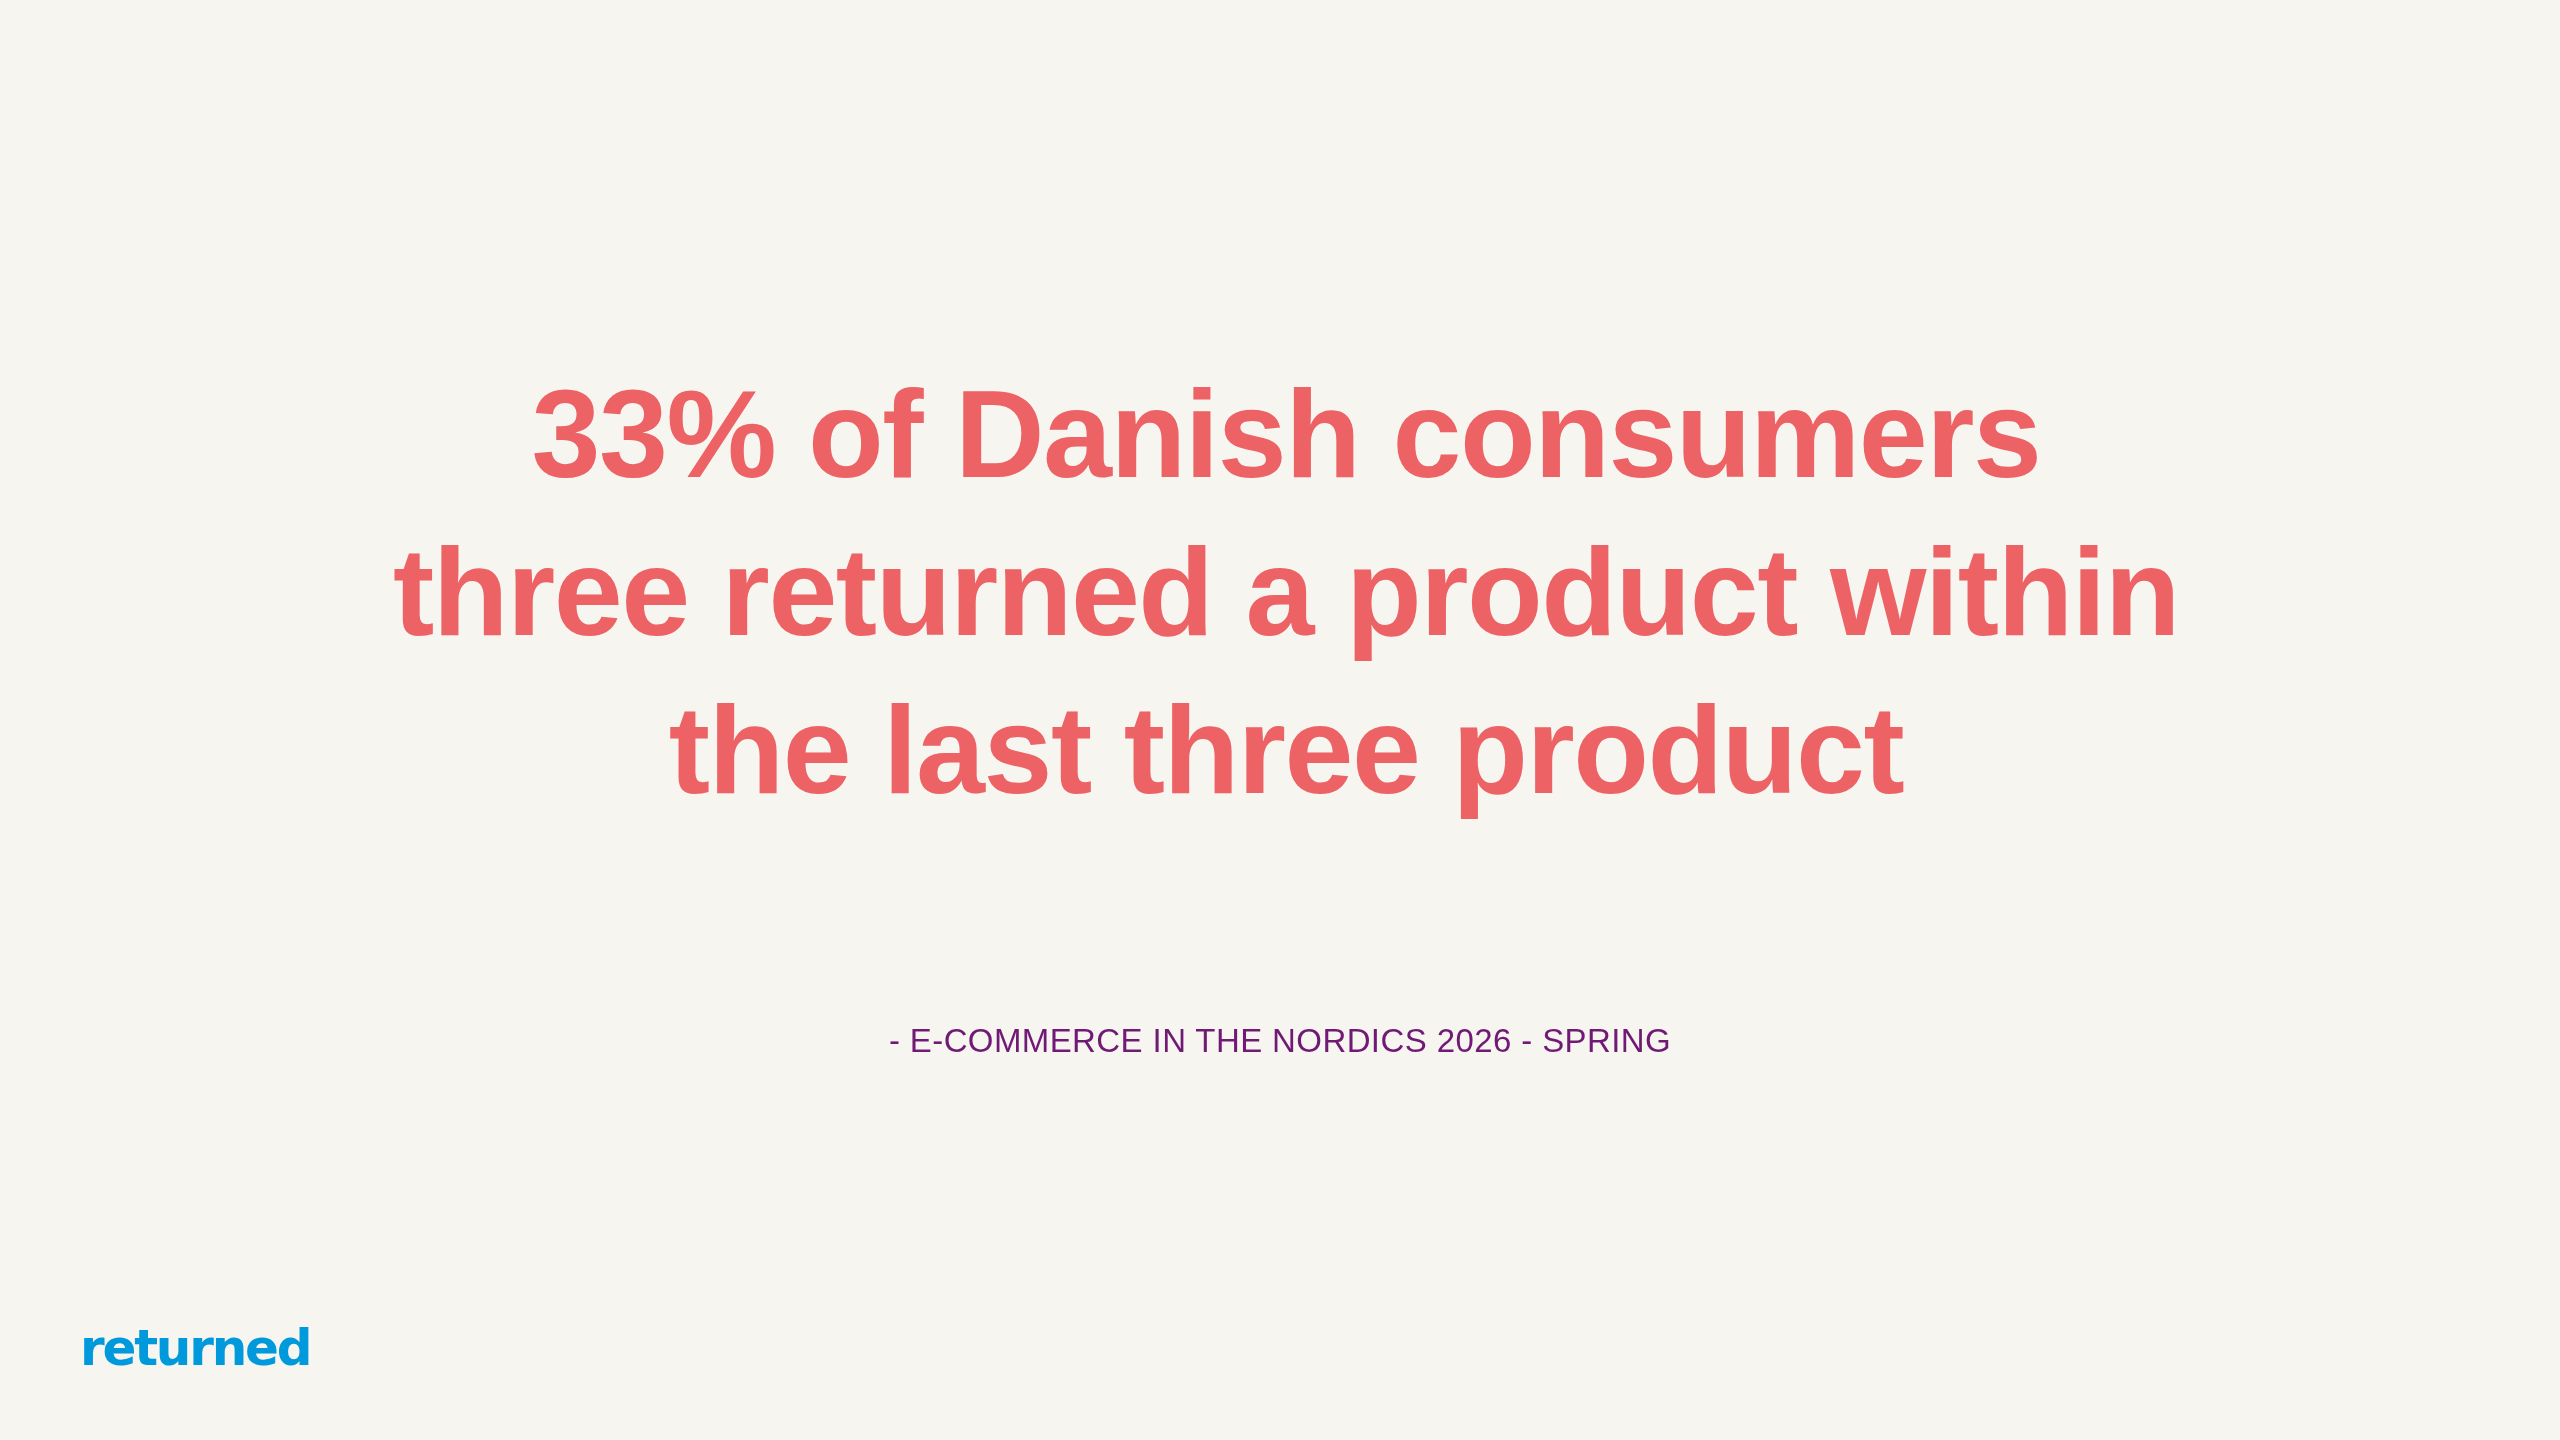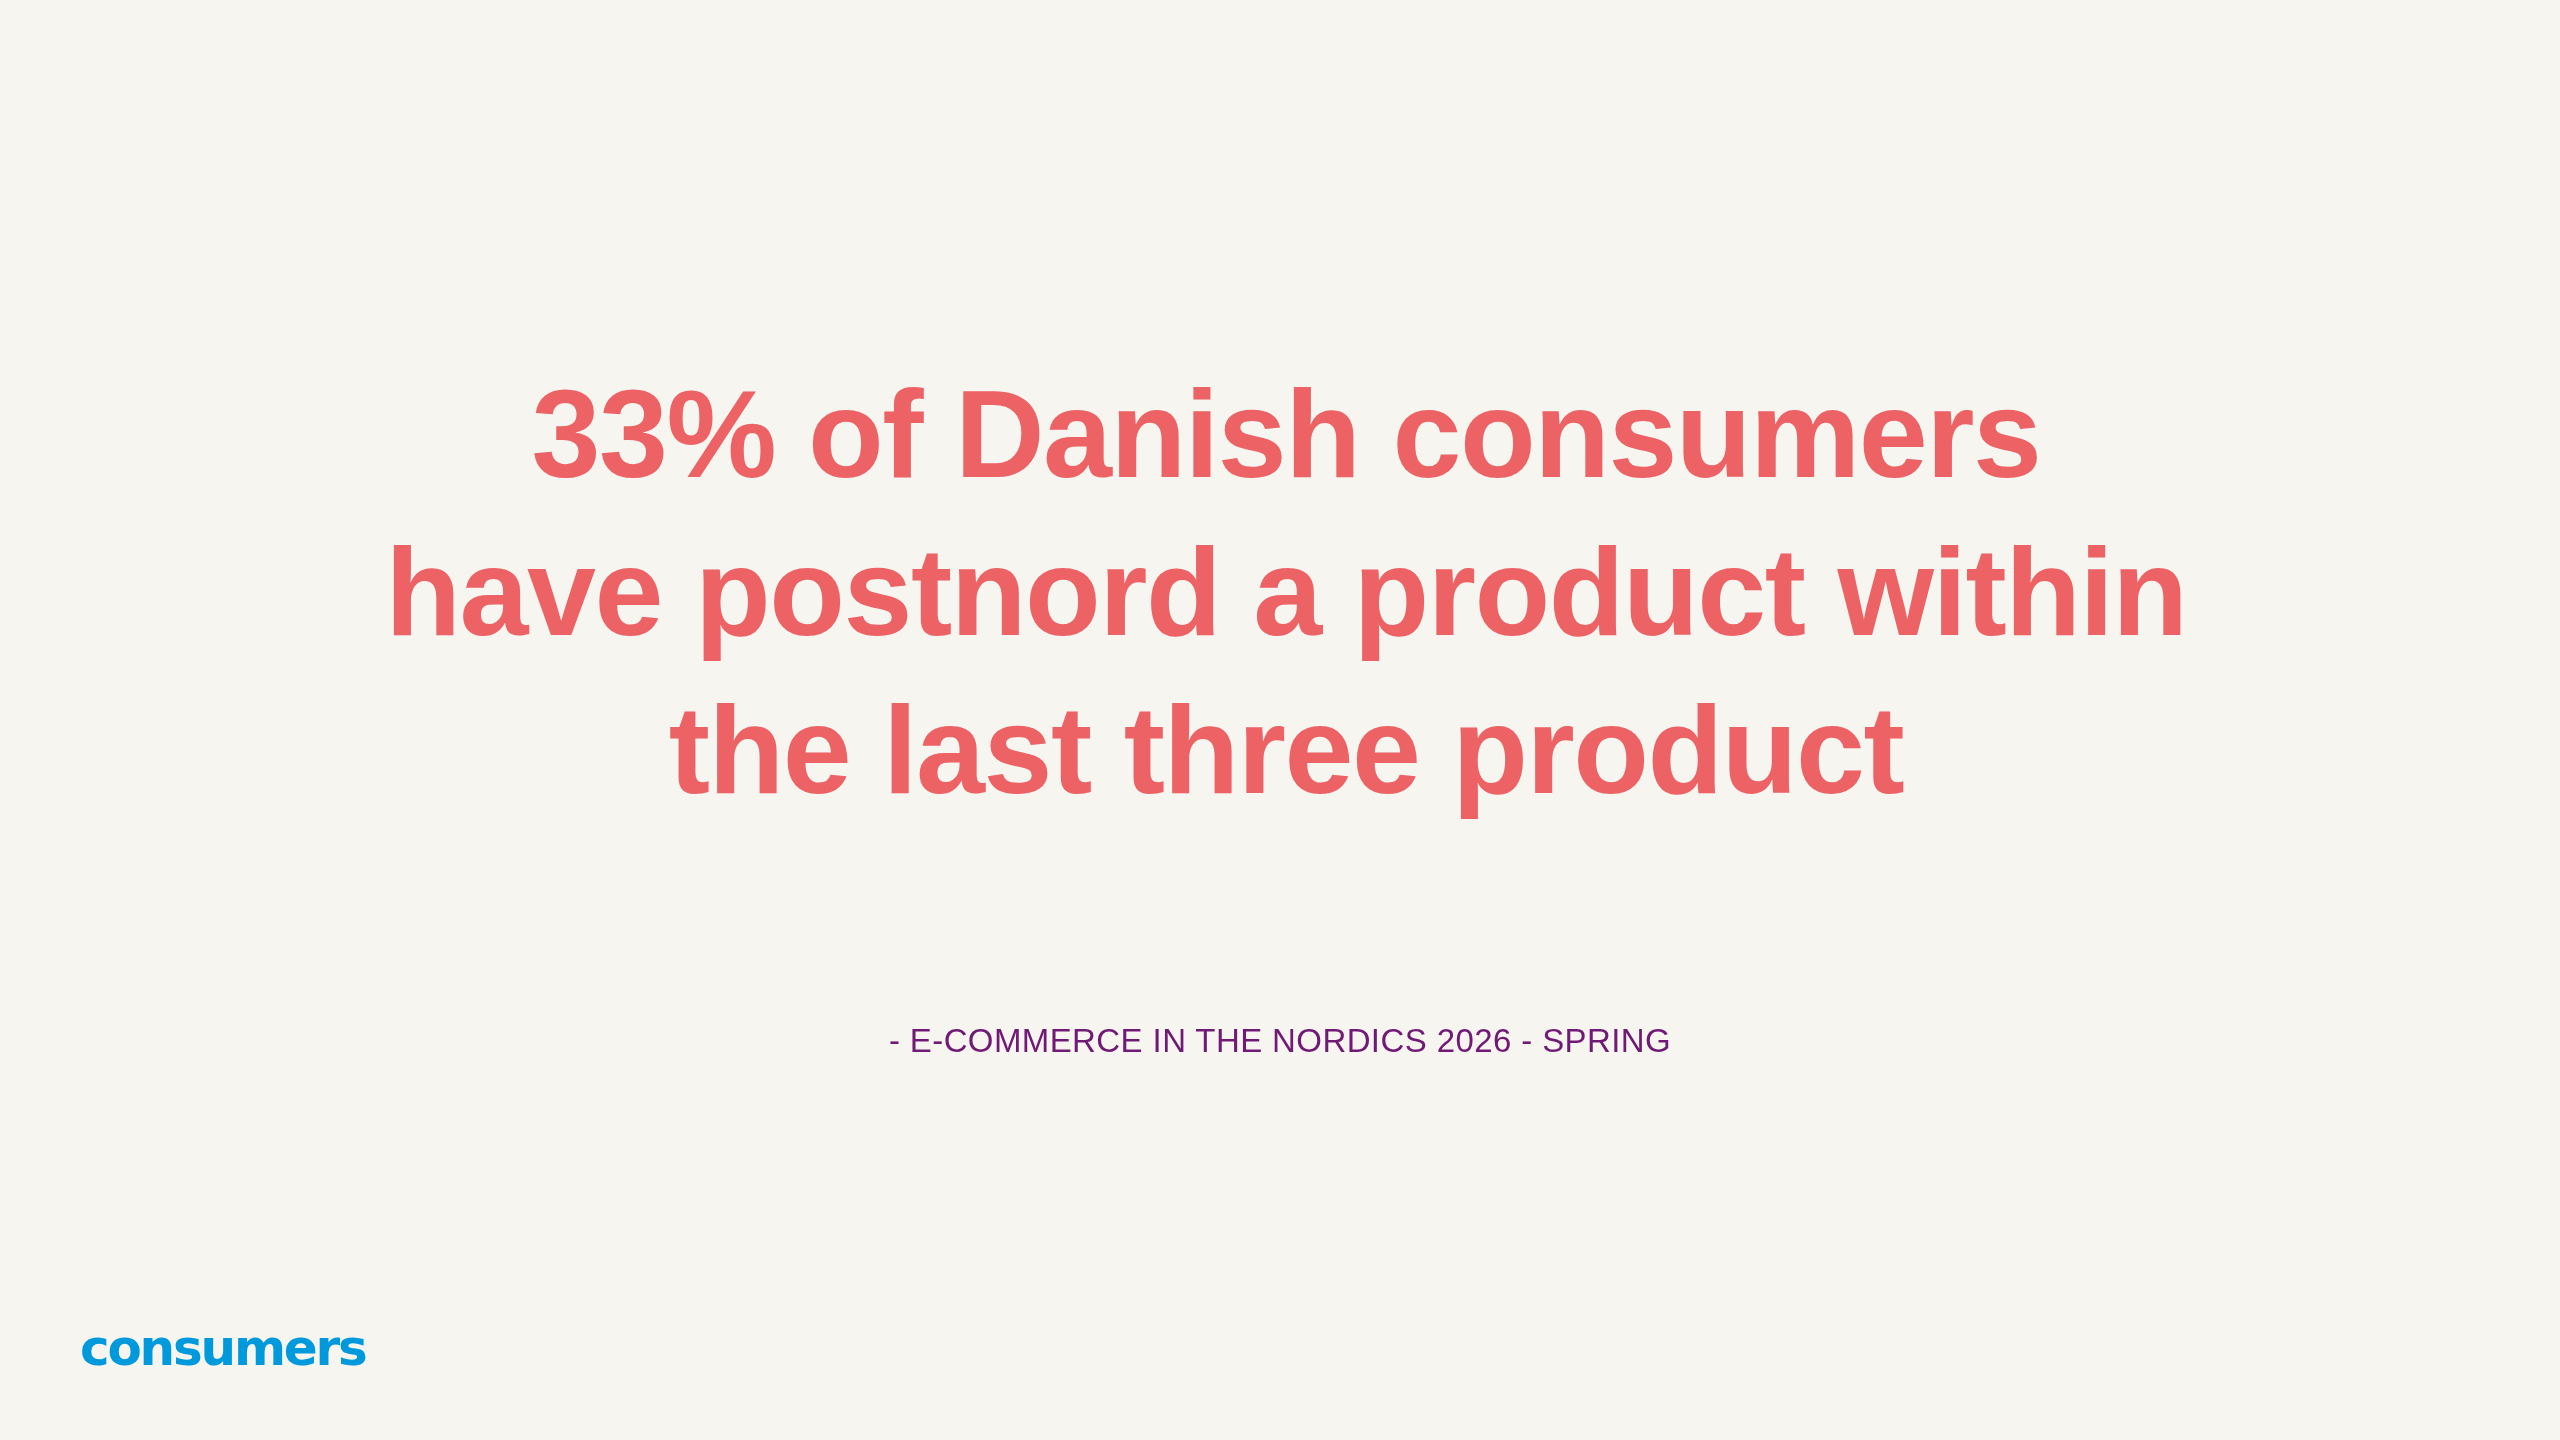--- a/index.html
+++ b/index.html
@@ -85,25 +85,25 @@
     white-space: nowrap;
   }
 </style>
 </head>
 <body>
 
 <div class="slide">
 
   <div class="headline-block">
     <span class="headline-line">33% of Danish consumers</span>
-    <span class="headline-line">have postnord a product within</span>
+    <span class="headline-line">three returned a product within</span>
     <span class="headline-line">the last three product</span>
   </div>
 
   <div class="subtitle-block">
     <span class="subtitle-text">- E-COMMERCE IN THE NORDICS 2026 - SPRING</span>
   </div>
 
   <div class="logo">
-    <span class="logo-wordmark">consumers</span>
+    <span class="logo-wordmark">returned</span>
   </div>
 
 </div>
 
 </body></html>

